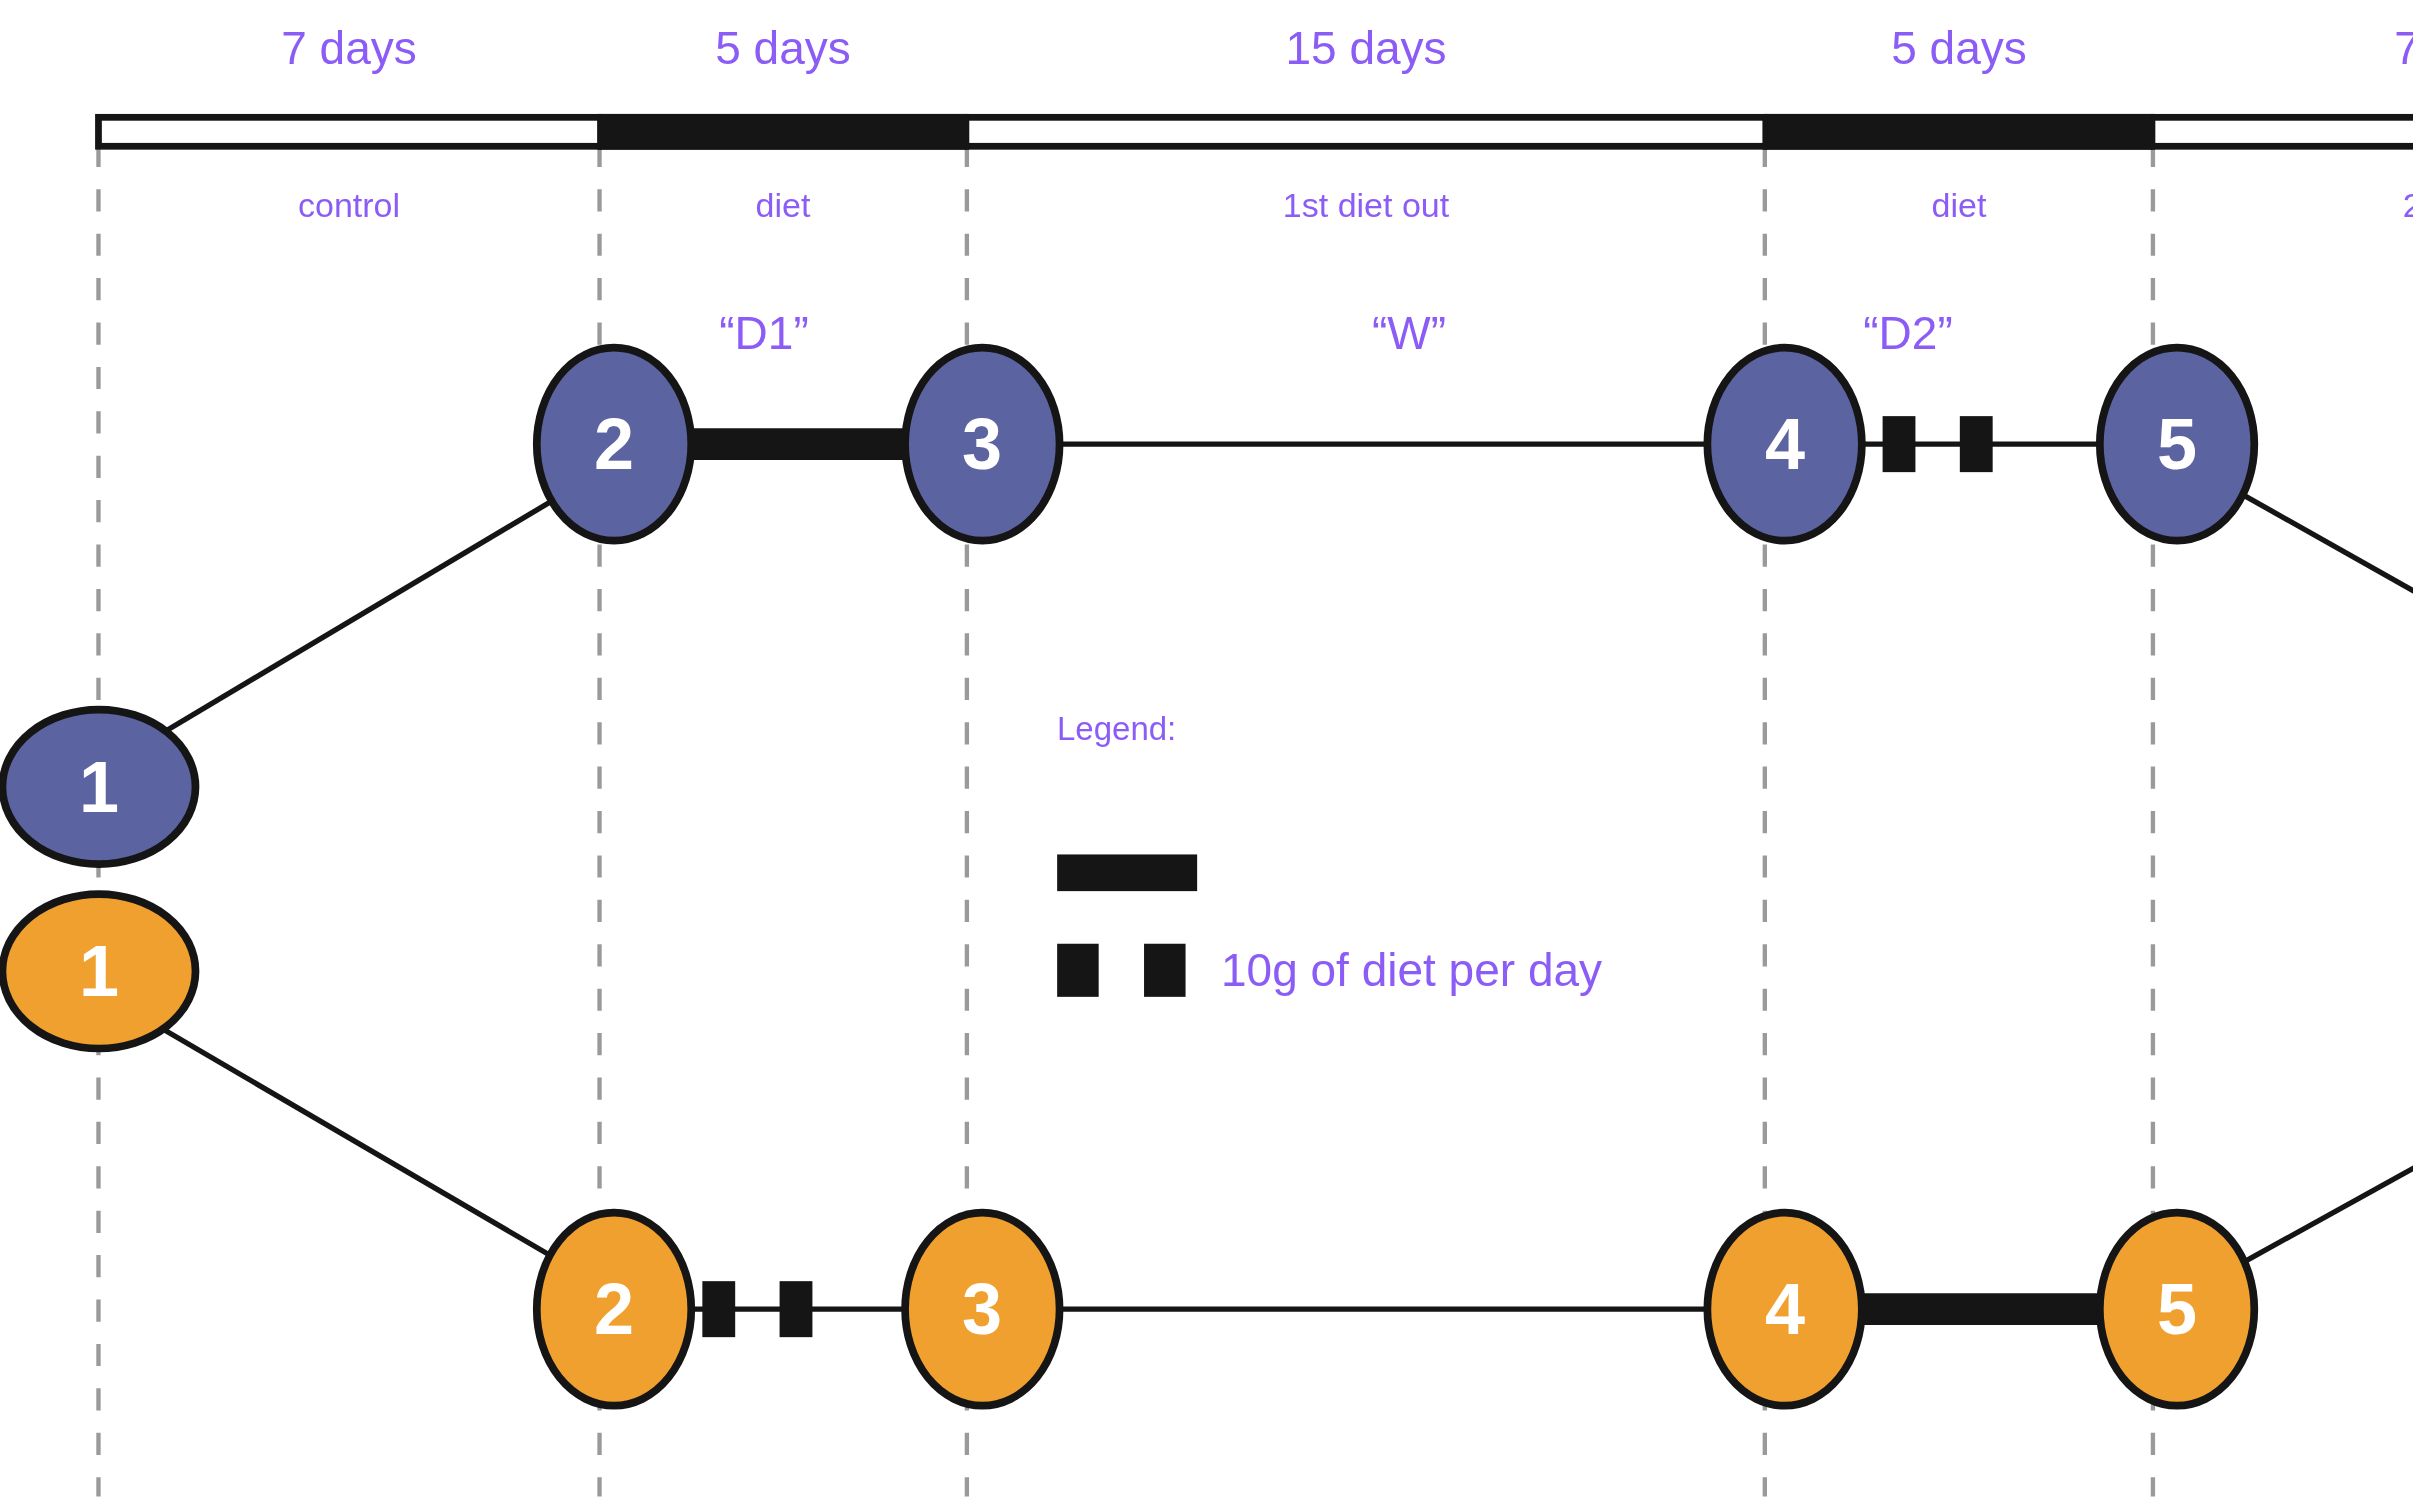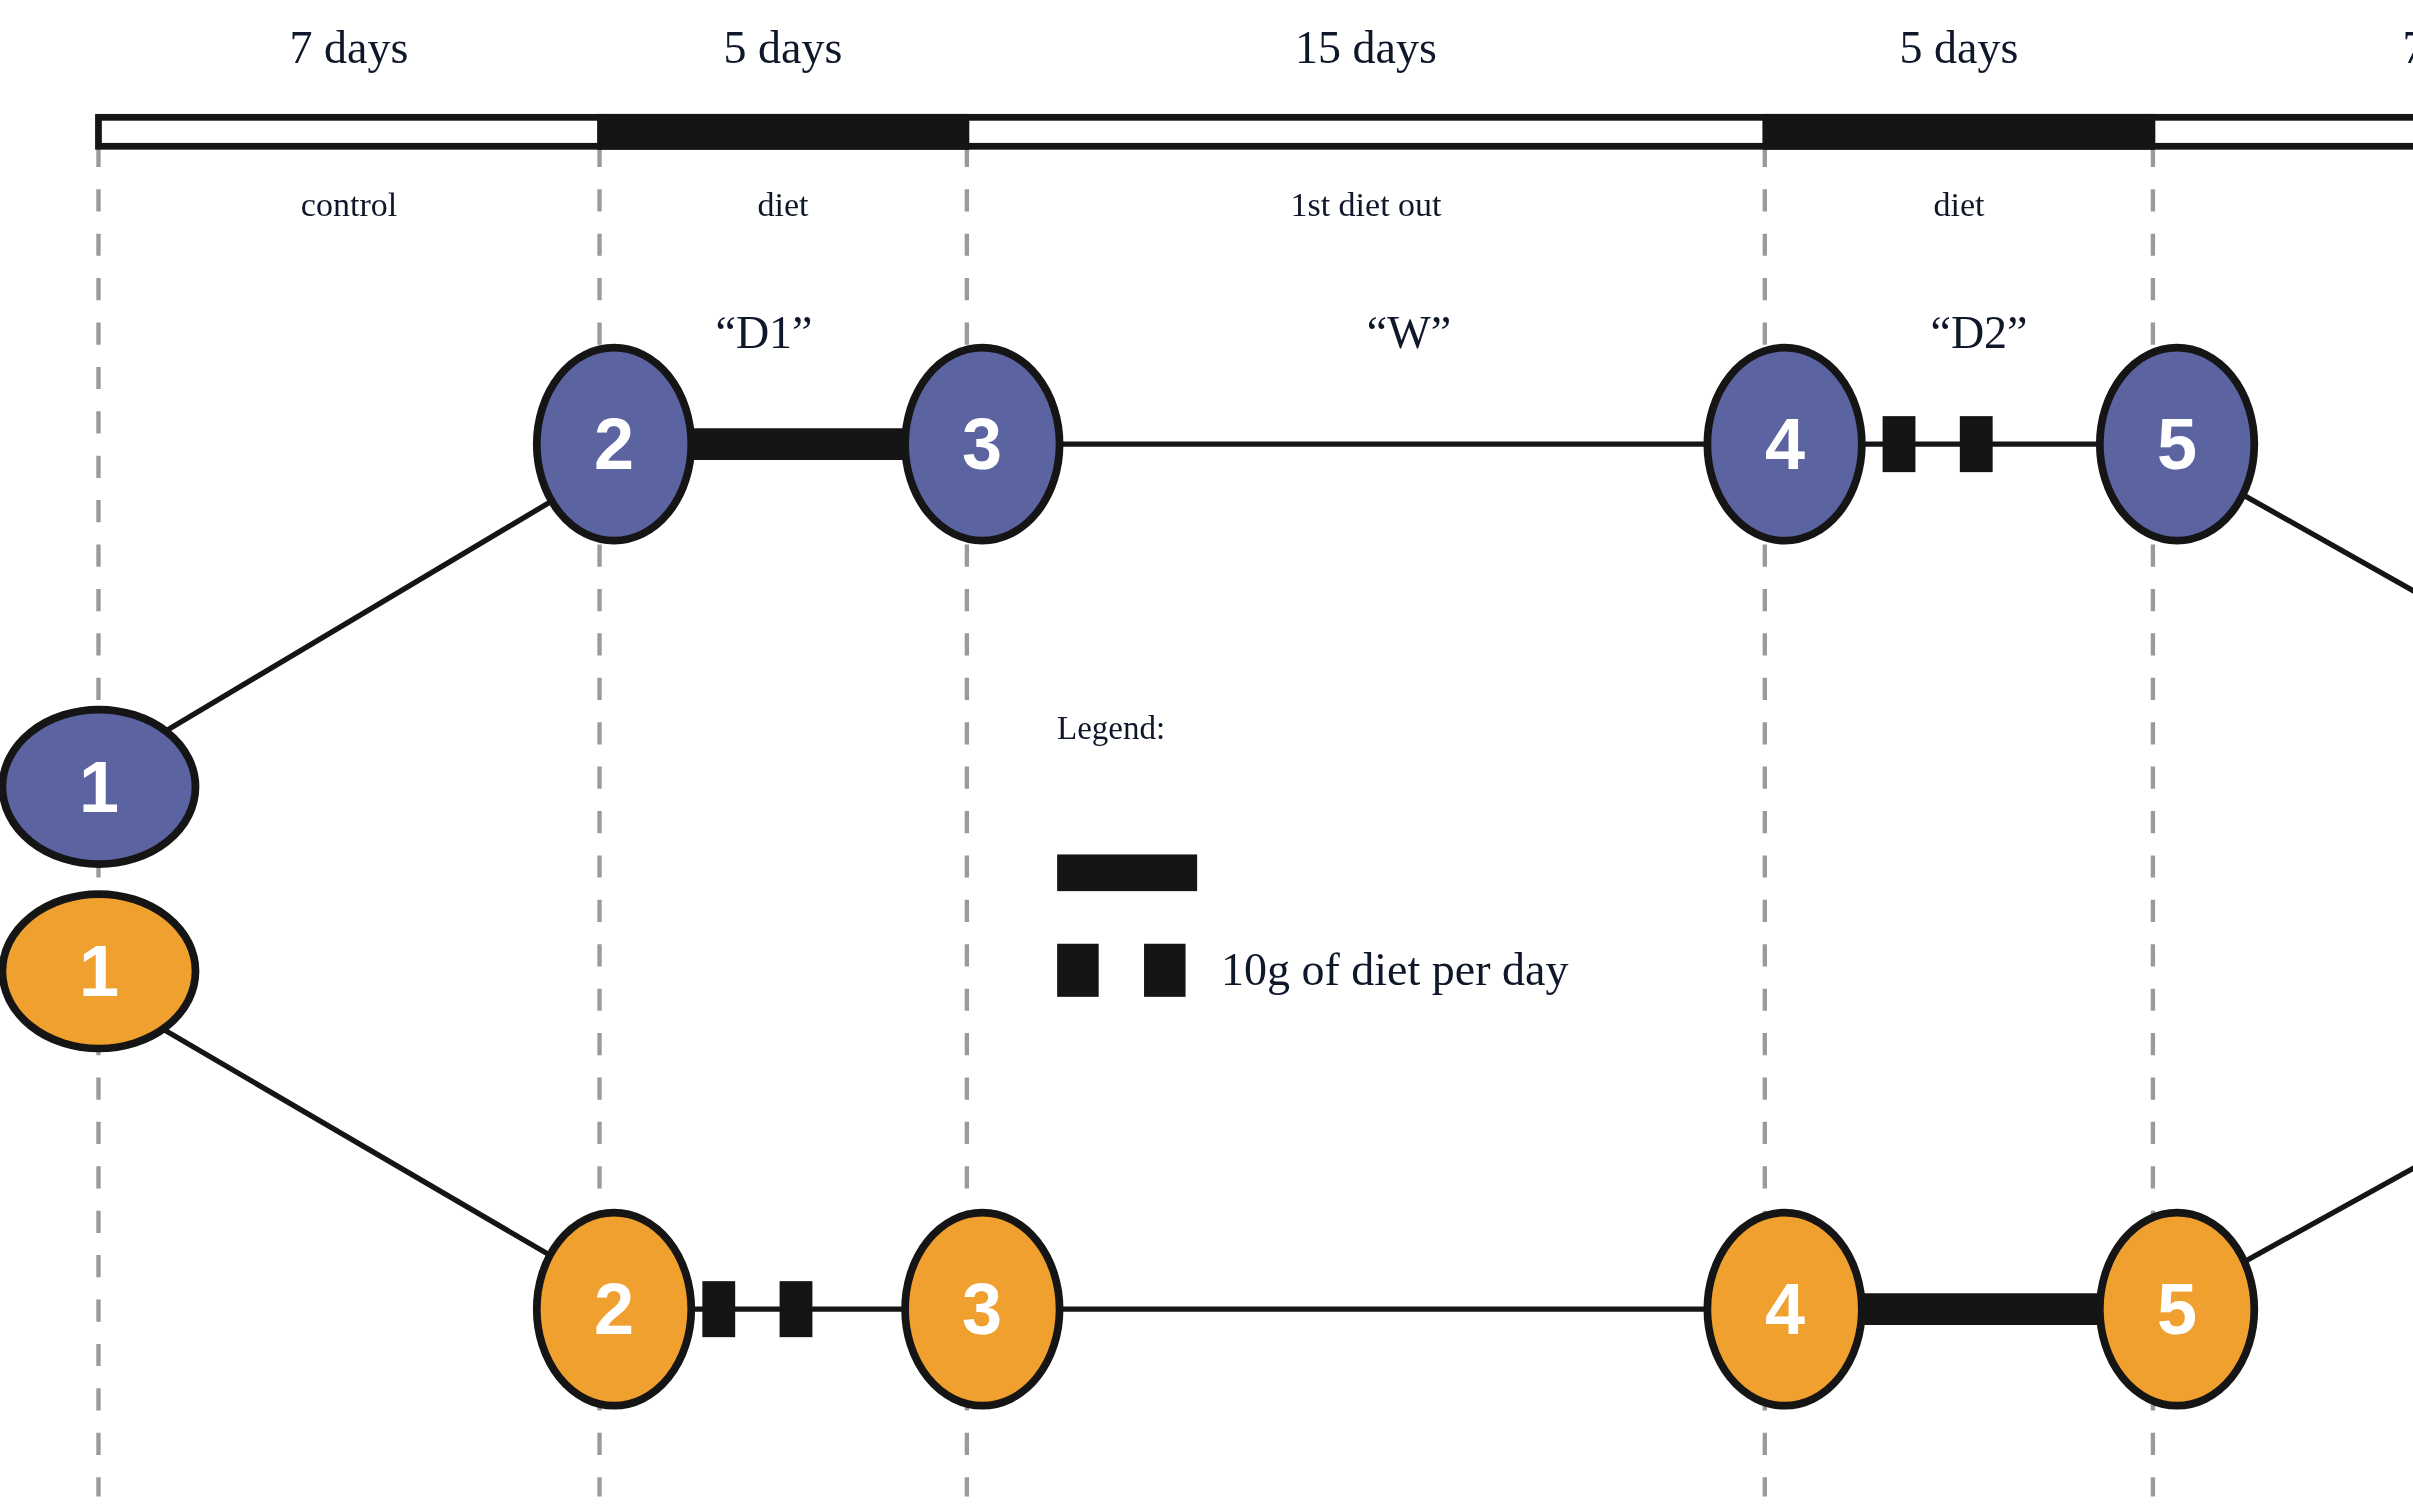--- a/index.html
+++ b/index.html
@@ -1,22 +1,22 @@
 <!DOCTYPE html>
 <html style="font-size:7.7px"><head>
 <meta charset="utf-8">
 <title>Study Design Diagram</title>
 <style>
   html,body{margin:0;padding:0;background:#ffffff;}
   body{width:2877px;height:1510px;position:relative;overflow:hidden;
        font-family:"Liberation Sans","DejaVu Sans",sans-serif;}
   #stage{position:absolute;left:0;top:0;width:2877px;height:1510px;}
   svg.layer{position:absolute;left:0;top:0;width:2877px;height:1510px;overflow:visible;}
-  .txt{position:absolute;white-space:nowrap;color:#0f172a;
-       font-family:Liberation Serif, serif;
+  .txt{position:absolute;white-space:nowrap;color:#8b5cf6;
+       font-family:Liberation Sans, sans-serif;
        transform:translate(-50%,-50%);line-height:1;}
   .days-label{font-size:46px;}
   .phase-label{font-size:34px;}
   .code-label{font-size:46px;}
   .legend-title{font-size:33px;transform:translate(0,-50%);}
   .legend-text{font-size:46px;transform:translate(0,-50%);}
   .node-num{position:absolute;transform:translate(-50%,-50%);
             color:#ffffff;font-size:72px;font-weight:bold;
             font-family:"Liberation Sans","DejaVu Sans",sans-serif;
             pointer-events:none;line-height:1;}
@@ -112,21 +112,21 @@
   <div class="txt days-label" style="left:2462px;top:48px;">7 days</div>
 
   <div class="txt phase-label" style="left:349px;top:205px;">control</div>
   <div class="txt phase-label" style="left:783px;top:205px;">diet</div>
   <div class="txt phase-label" style="left:1366px;top:205px;">1st diet out</div>
   <div class="txt phase-label" style="left:1959px;top:205px;">diet</div>
   <div class="txt phase-label" style="left:2504px;top:205px;">2nd wash out</div>
 
   <div class="txt code-label" style="left:764px;top:333px;">“D1”</div>
   <div class="txt code-label" style="left:1409px;top:333px;">“W”</div>
-  <div class="txt code-label" style="left:1979px;top:333px;">“D2”</div>
+  <div class="txt code-label" style="left:1908px;top:333px;">“D2”</div>
 
   <div class="txt legend-title" style="left:1057px;top:728px;">Legend:</div>
   <div class="txt legend-text" style="left:1221px;top:970px;">10g of diet per day</div>
 
   <div class="node-num" style="left:99px;top:787px;">1</div>
   <div class="node-num" style="left:614px;top:444px;">2</div>
   <div class="node-num" style="left:982px;top:444px;">3</div>
   <div class="node-num" style="left:1785px;top:444px;">4</div>
   <div class="node-num" style="left:2177px;top:444px;">5</div>
 

